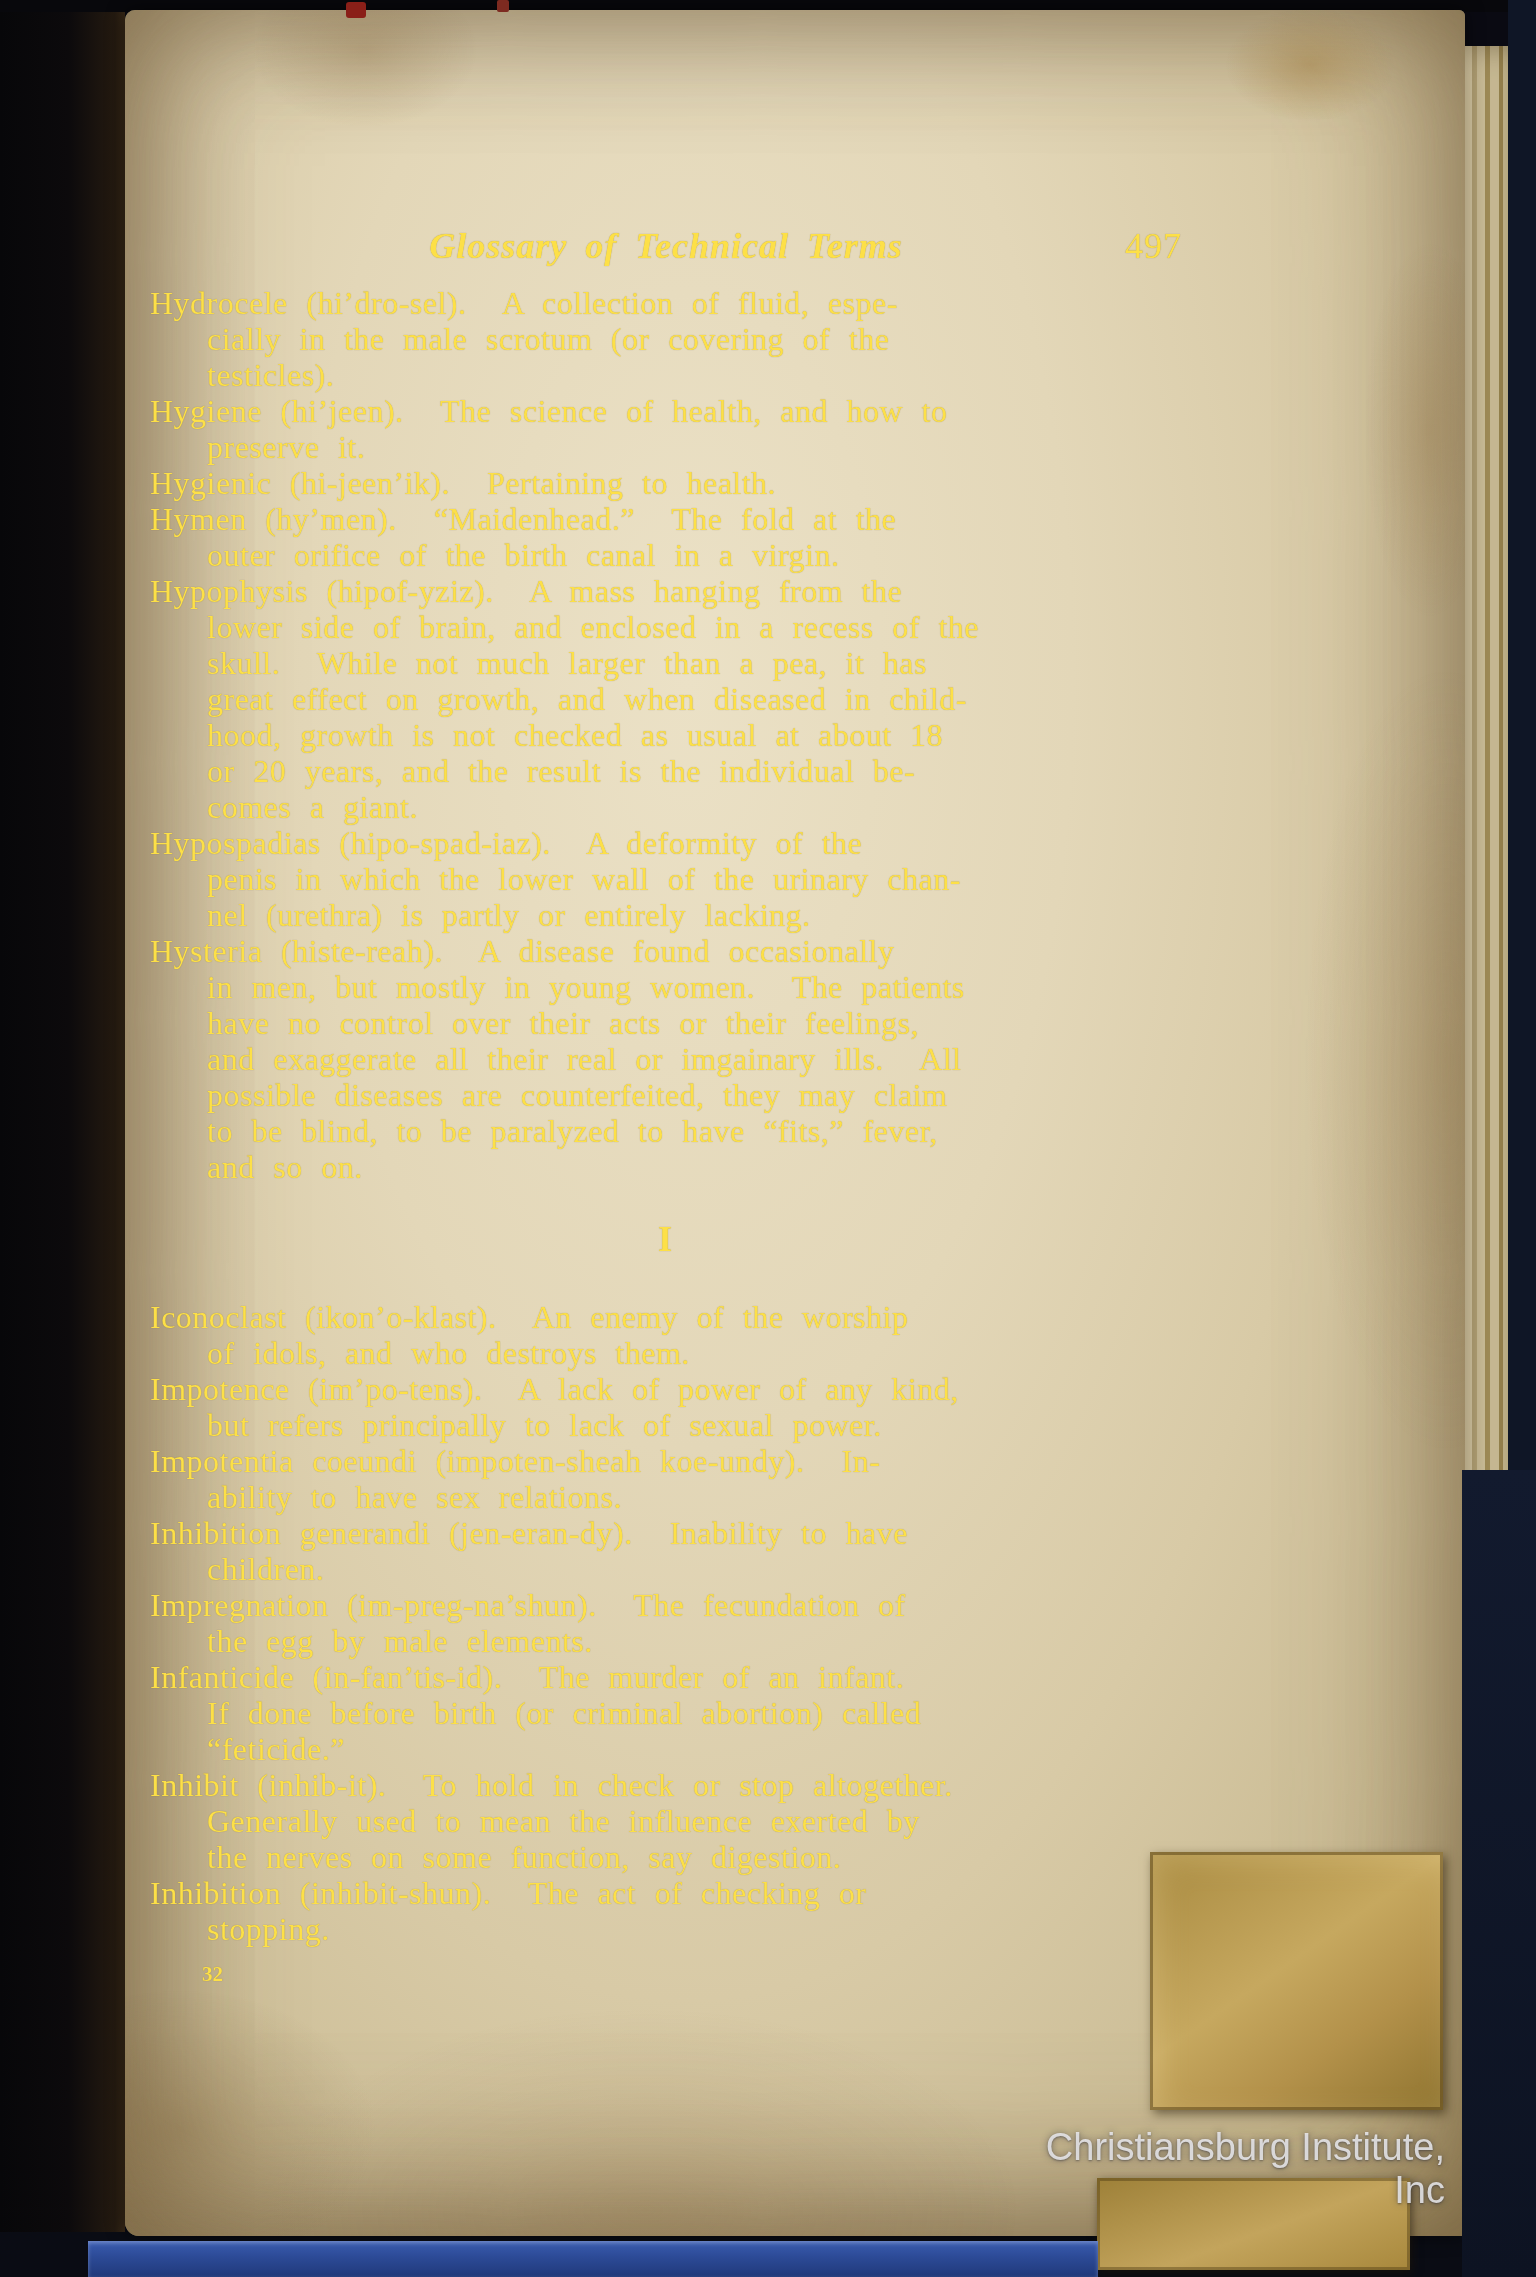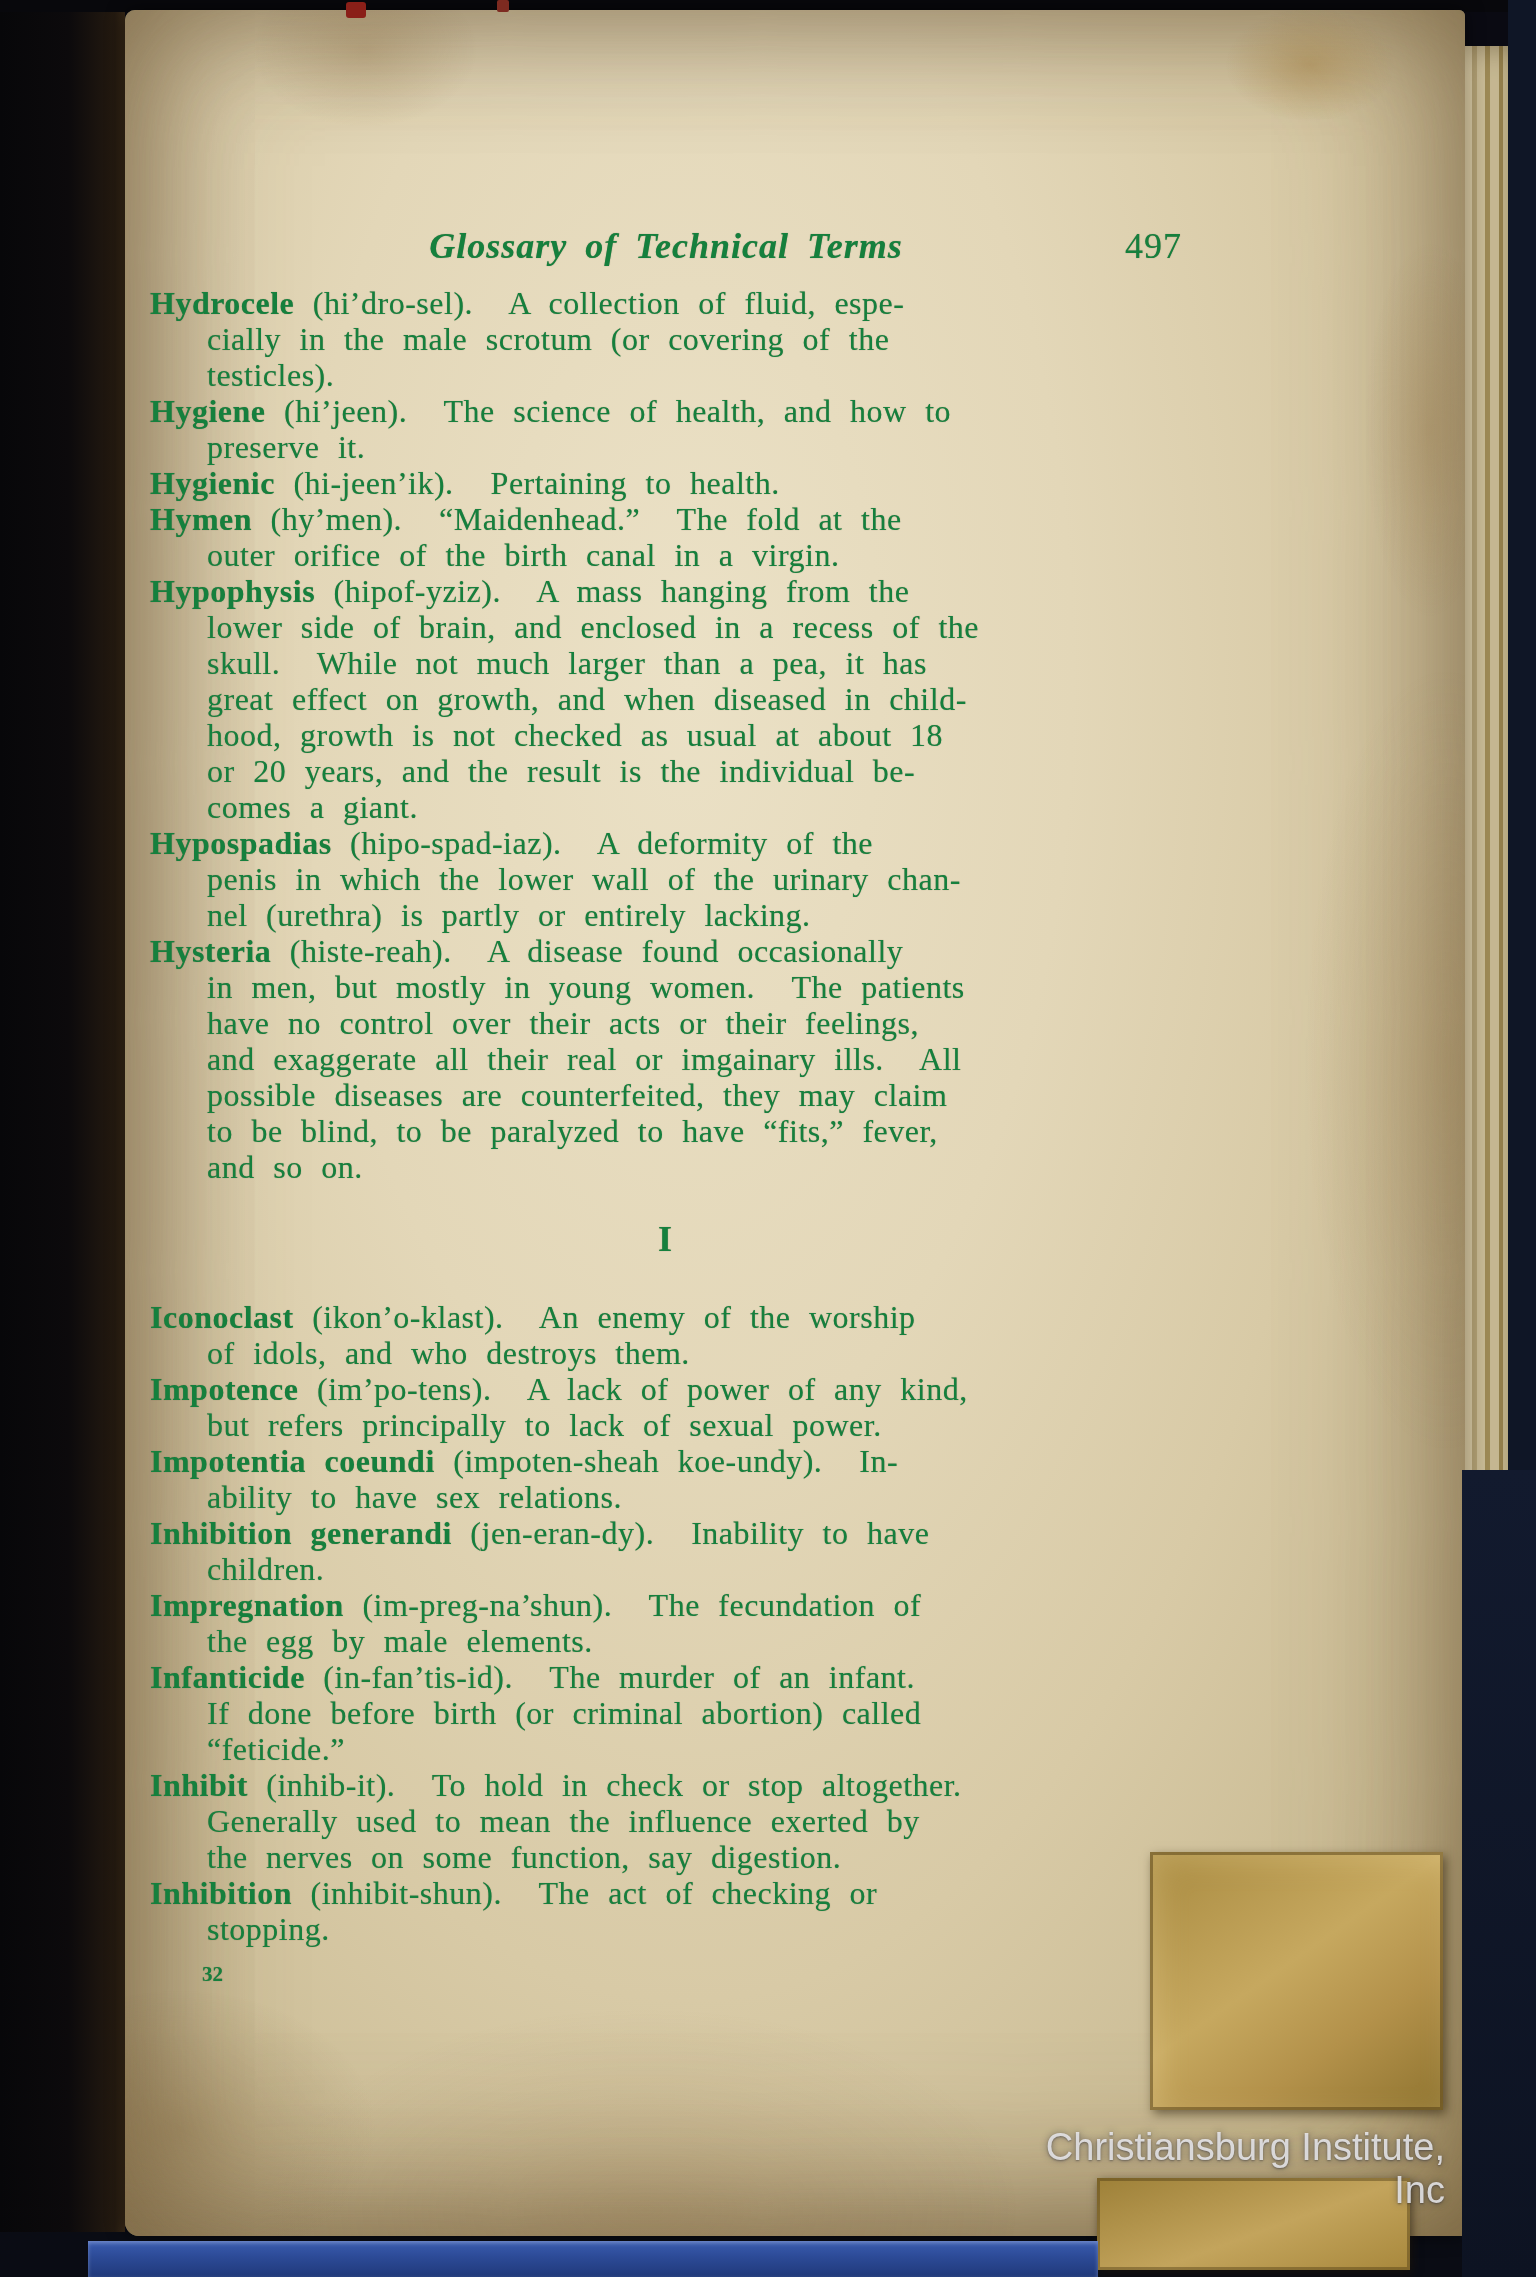--- a/index.html
+++ b/index.html
@@ -59,29 +59,29 @@
   
   .blue-strip{position:absolute;left:88px;top:2241px;width:1010px;height:36px;
     background:linear-gradient(180deg,#3a5cb0 0%,#2c4a96 45%,#20397a 100%);
     box-shadow:inset 0 2px 4px rgba(220,228,255,.35);}
 
   
   .speck-a{position:absolute;left:346px;top:2px;width:20px;height:16px;background:#8a1f18;border-radius:3px;}
   .speck-b{position:absolute;left:497px;top:0;width:12px;height:12px;background:#7d2a20;border-radius:2px;}
 
   
-  .column{position:absolute;left:150px;top:226px;width:1032px;color:#15803d;}
+  .column{position:absolute;left:150px;top:226px;width:1032px;color:#fde047;}
   .page-header{position:relative;text-align:center;font-size:36px;line-height:40px;
     font-style:italic;font-weight:bold;letter-spacing:1px;word-spacing:8px;margin-bottom:19px;
     text-shadow:0 0 1px rgba(55,42,24,.45);}
   .folio{position:absolute;right:0;top:0;font-style:normal;font-weight:normal;letter-spacing:1px;}
   .entry{font-size:32px;line-height:36px;margin:0;padding-left:57px;text-indent:-57px;
     white-space:pre-wrap;word-spacing:10px;letter-spacing:0.5px;
     text-shadow:0 0 1px rgba(55,42,24,.4);}
-  .term{font-weight:bold;}
+  .term{font-weight:normal;}
   .letter-head{text-align:center;font-weight:bold;font-size:36px;line-height:40px;
     margin:34px 0 40px 0;letter-spacing:2px;text-shadow:0 0 1px rgba(55,42,24,.45);}
   .sig{font-weight:bold;font-size:21px;line-height:30px;margin:12px 0 0 52px;
     text-shadow:0 0 1px rgba(55,42,24,.4);}
 
   
   .watermark{position:absolute;left:1000px;top:2126px;width:445px;text-align:right;
     font-family:"Liberation Sans", sans-serif;font-size:38px;
     color:rgba(236,236,240,.85);text-shadow:0 0 7px rgba(50,50,60,.55), 0 1px 2px rgba(40,40,50,.45);
     z-index:30;}

